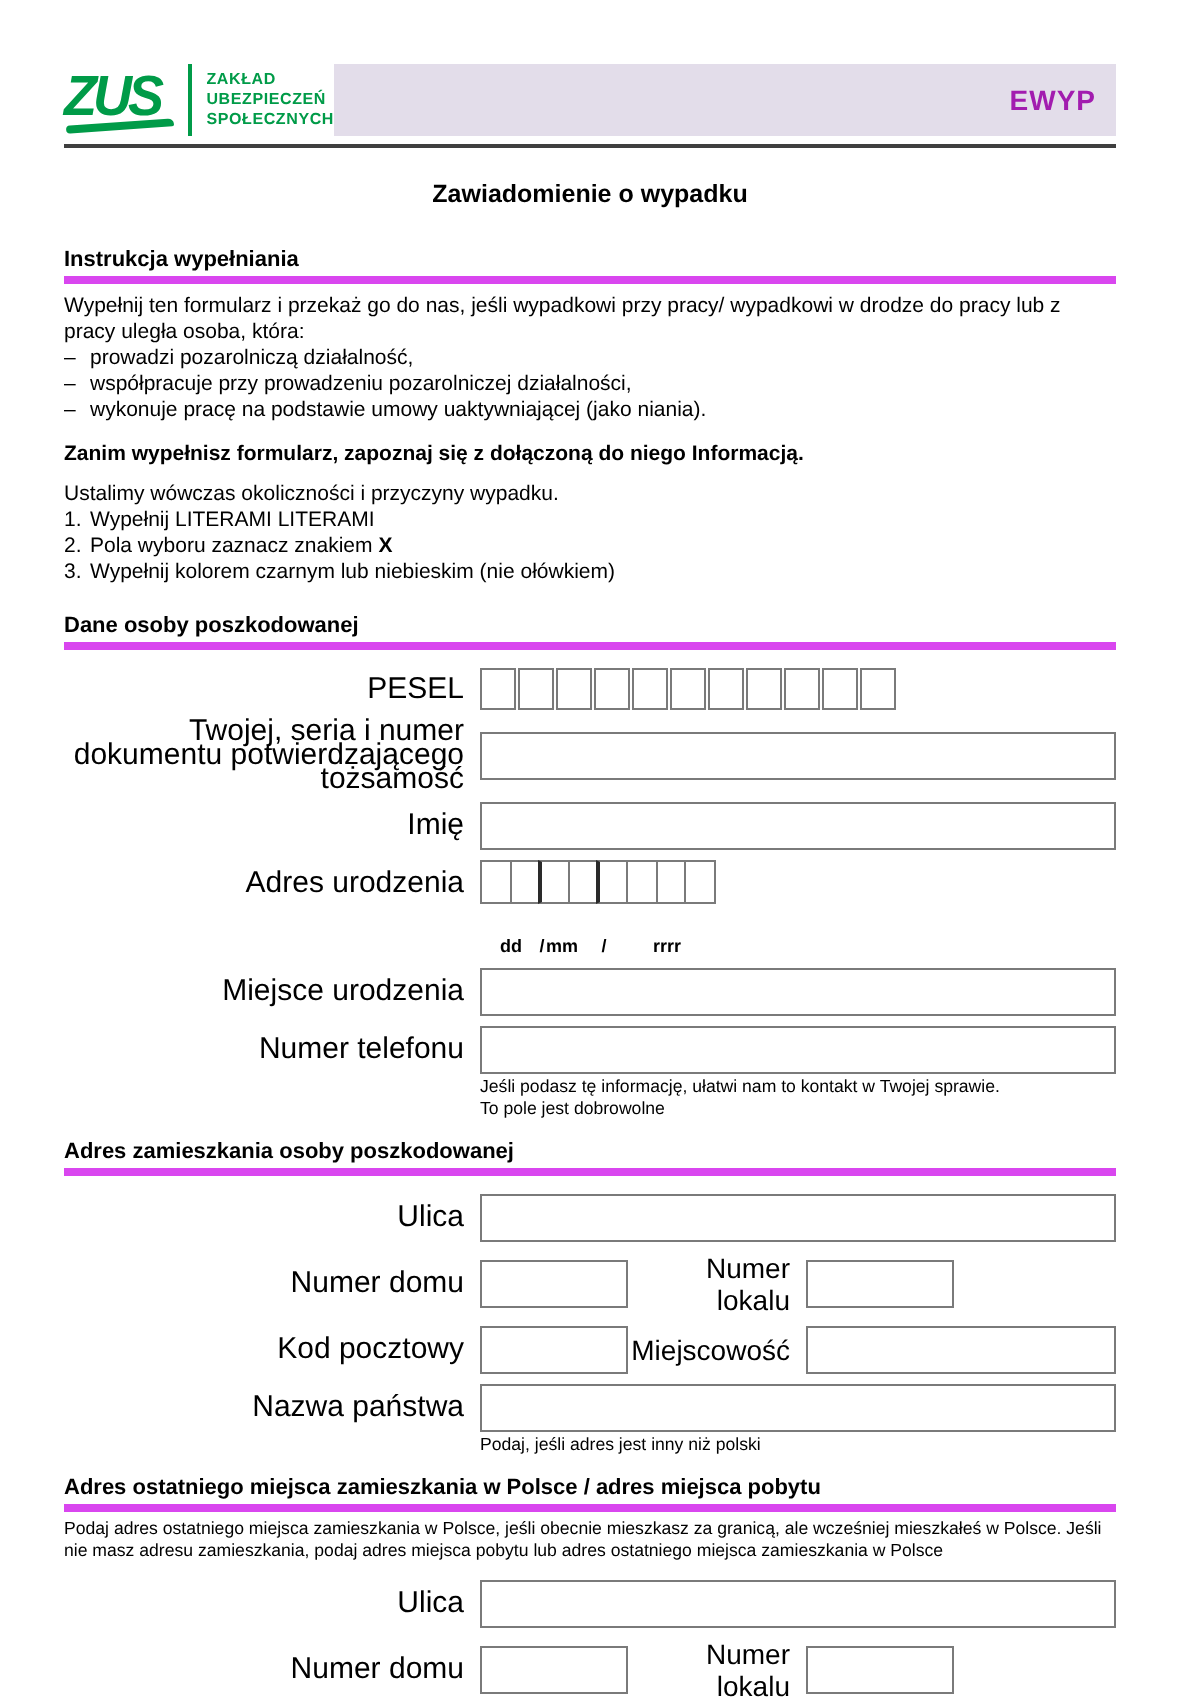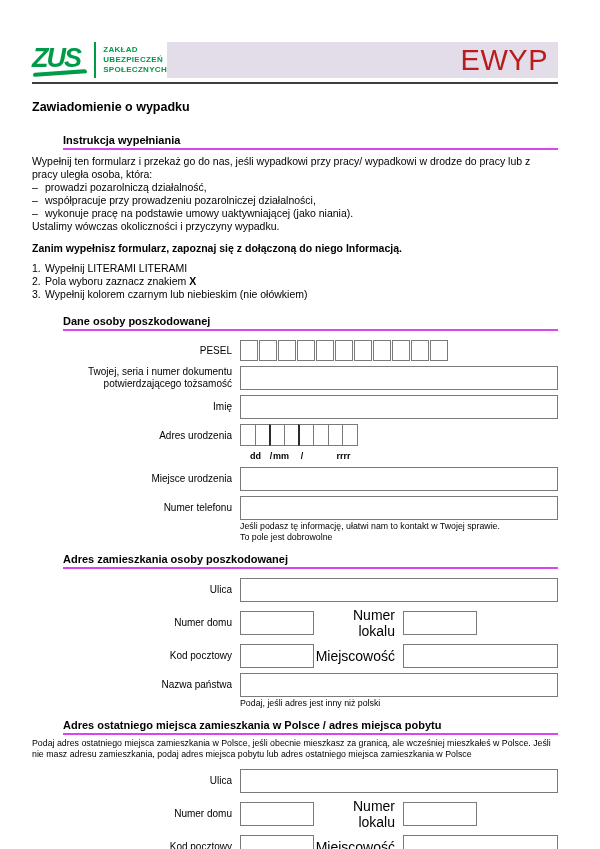--- a/index.html
+++ b/index.html
@@ -1,61 +1,61 @@
 <!DOCTYPE html>
 <html><head>
 <meta charset="utf-8">
 <style>
   html,body{margin:0;padding:0;background:#fff;}
   body{width:600px;height:849px;font-family:"Liberation Sans",sans-serif;color:#000;-webkit-font-smoothing:antialiased;}
-  .page{box-sizing:border-box;width:600px;height:849px;padding:42px 42px 30px 32px;display:flex;flex-direction:column;}
+  .page{box-sizing:border-box;width:600px;height:849px;padding:32px 42px 30px 32px;display:flex;flex-direction:column;}
 
   
   .header{display:flex;height:40px;align-items:stretch;}
   .logo{display:flex;align-items:center;width:135px;flex:0 0 135px;}
   .zus-mark{position:relative;width:62px;padding-top:1px;}
   .zus-word{display:block;font-size:27px;line-height:24px;font-weight:bold;font-style:italic;letter-spacing:-2px;color:#009B48;transform:scaleY(1.05);}
   .swoosh{height:4px;width:54px;background:#009B48;border-radius:2px 3px 1px 2px;transform:rotate(-4deg);margin:1px 0 0 1px;}
   .logo-divider{width:2px;height:36px;background:#009B48;margin:0 7px 0 3px;}
   .org-lines{font-size:8px;font-weight:bold;color:#009B48;line-height:10px;letter-spacing:0.3px;}
   .code-bar{flex:1;background:#E3DDEA;display:flex;align-items:center;justify-content:flex-end;padding-right:10px;}
-  .code-bar span{font-size:29px;font-weight:normal;letter-spacing:0.5px;color:#b91c1c;}
+  .code-bar span{font-size:14px;font-weight:bold;letter-spacing:0.5px;color:#a21caf;}
   .header-rule{border-bottom:2px solid #3f3f3f;margin-top:4px;}
 
-  .title{margin-top:16px;text-align:left;font-size:12.5px;font-weight:bold;}
-
-  .section-head{font-size:11px;font-weight:bold;border-bottom:2px solid #d946ef;padding-bottom:2px;margin-left:31px;}
+  .title{margin-top:16px;text-align:center;font-size:12.5px;font-weight:bold;}
+
+  .section-head{font-size:11px;font-weight:bold;border-bottom:4px solid #d946ef;padding-bottom:2px;}
   .mt20{margin-top:20px;} .mt14{margin-top:14px;} .mt10{margin-top:10px;}
 
   .body-text{font-size:10.5px;line-height:13px;margin:5px 0 0 0;}
   .bullet-row,.num-row{display:flex;font-size:10.5px;line-height:13px;}
   .marker{width:13px;flex:0 0 13px;}
   .bold{font-weight:bold;}
   .note{margin-top:9px;margin-bottom:7px;}
   .x-bold{font-weight:bold;margin-left:3px;}
 
   
   .fields{margin-top:9px;}
   .frow{display:flex;align-items:center;margin-bottom:5px;}
   .frow.top{align-items:flex-start;}
-  .flabel{width:200px;flex:0 0 200px;padding-right:8px;text-align:right;font-size:10px;line-height:12px;}
+  .flabel{width:200px;flex:0 0 200px;padding-right:8px;text-align:right;font-size:15px;line-height:12px;}
   .flabel2{width:81px;flex:0 0 81px;padding-right:8px;text-align:right;font-size:14px;}
   .ibox{box-sizing:border-box;border:1px solid #7a7a7a;height:24px;background:#fff;}
   .wide{flex:1;}
   .small{width:74px;flex:0 0 74px;}
   .mid{width:155px;flex:0 0 155px;}
   .cells{display:flex;}
   .pcell{box-sizing:border-box;width:18px;height:21px;border:1px solid #7a7a7a;margin-right:1px;background:#fff;}
   .dcells{display:flex;}
   .dcell{box-sizing:border-box;width:15.6px;height:22px;border:1px solid #7a7a7a;margin-right:-1px;background:#fff;}
   .dcell.gs{border-left:2px solid #2a2a2a;}
   .date-wrap{display:flex;flex-direction:column;}
-  .date-format{position:relative;height:11px;width:125px;font-size:9px;font-weight:bold;margin-top:5px;}
+  .date-format{position:relative;height:11px;width:125px;font-size:9px;font-weight:bold;margin-top:16px;}
   .date-format span{position:absolute;top:0;text-align:center;}
-  .df-dd{left:0;width:31px;} .df-s1{left:26px;width:10px;} .df-mm{left:31px;width:20px;} .df-s2{left:57px;width:10px;} .df-rrrr{left:72px;width:63px;}
+  .df-dd{left:0;width:31px;} .df-s1{left:26px;width:10px;} .df-mm{left:31px;width:20px;} .df-s2{left:57px;width:10px;} .df-rrrr{left:62px;width:63px;}
   .hint{font-size:8.8px;line-height:11px;margin:1px 0 0 208px;}
   .sec-hint{font-size:8.8px;line-height:11px;margin:3px 0 0 0;}
 </style>
 </head>
 <body>
 
 <div class="page">
 
   <div class="header">
     <div class="logo">
@@ -85,23 +85,23 @@
     <span>prowadzi pozarolniczą działalność,</span>
   </div>
   <div class="bullet-row">
     <span class="marker">–</span>
     <span>współpracuje przy prowadzeniu pozarolniczej działalności,</span>
   </div>
   <div class="bullet-row">
     <span class="marker">–</span>
     <span>wykonuje pracę na podstawie umowy uaktywniającej (jako niania).</span>
   </div>
+  <p class="body-text bold note">Zanim wypełnisz formularz, zapoznaj się z dołączoną do niego Informacją.</p>
+
   <p class="body-text" style="margin-top:0;">Ustalimy wówczas okoliczności i przyczyny wypadku.</p>
-
-  <p class="body-text bold note">Zanim wypełnisz formularz, zapoznaj się z dołączoną do niego Informacją.</p>
 
   <div class="num-row">
     <span class="marker">1.</span>
     <span>Wypełnij LITERAMI LITERAMI</span>
   </div>
   <div class="num-row">
     <span class="marker">2.</span>
     <span>Pola wyboru zaznacz znakiem</span>
     <span class="x-bold">X</span>
   </div>

